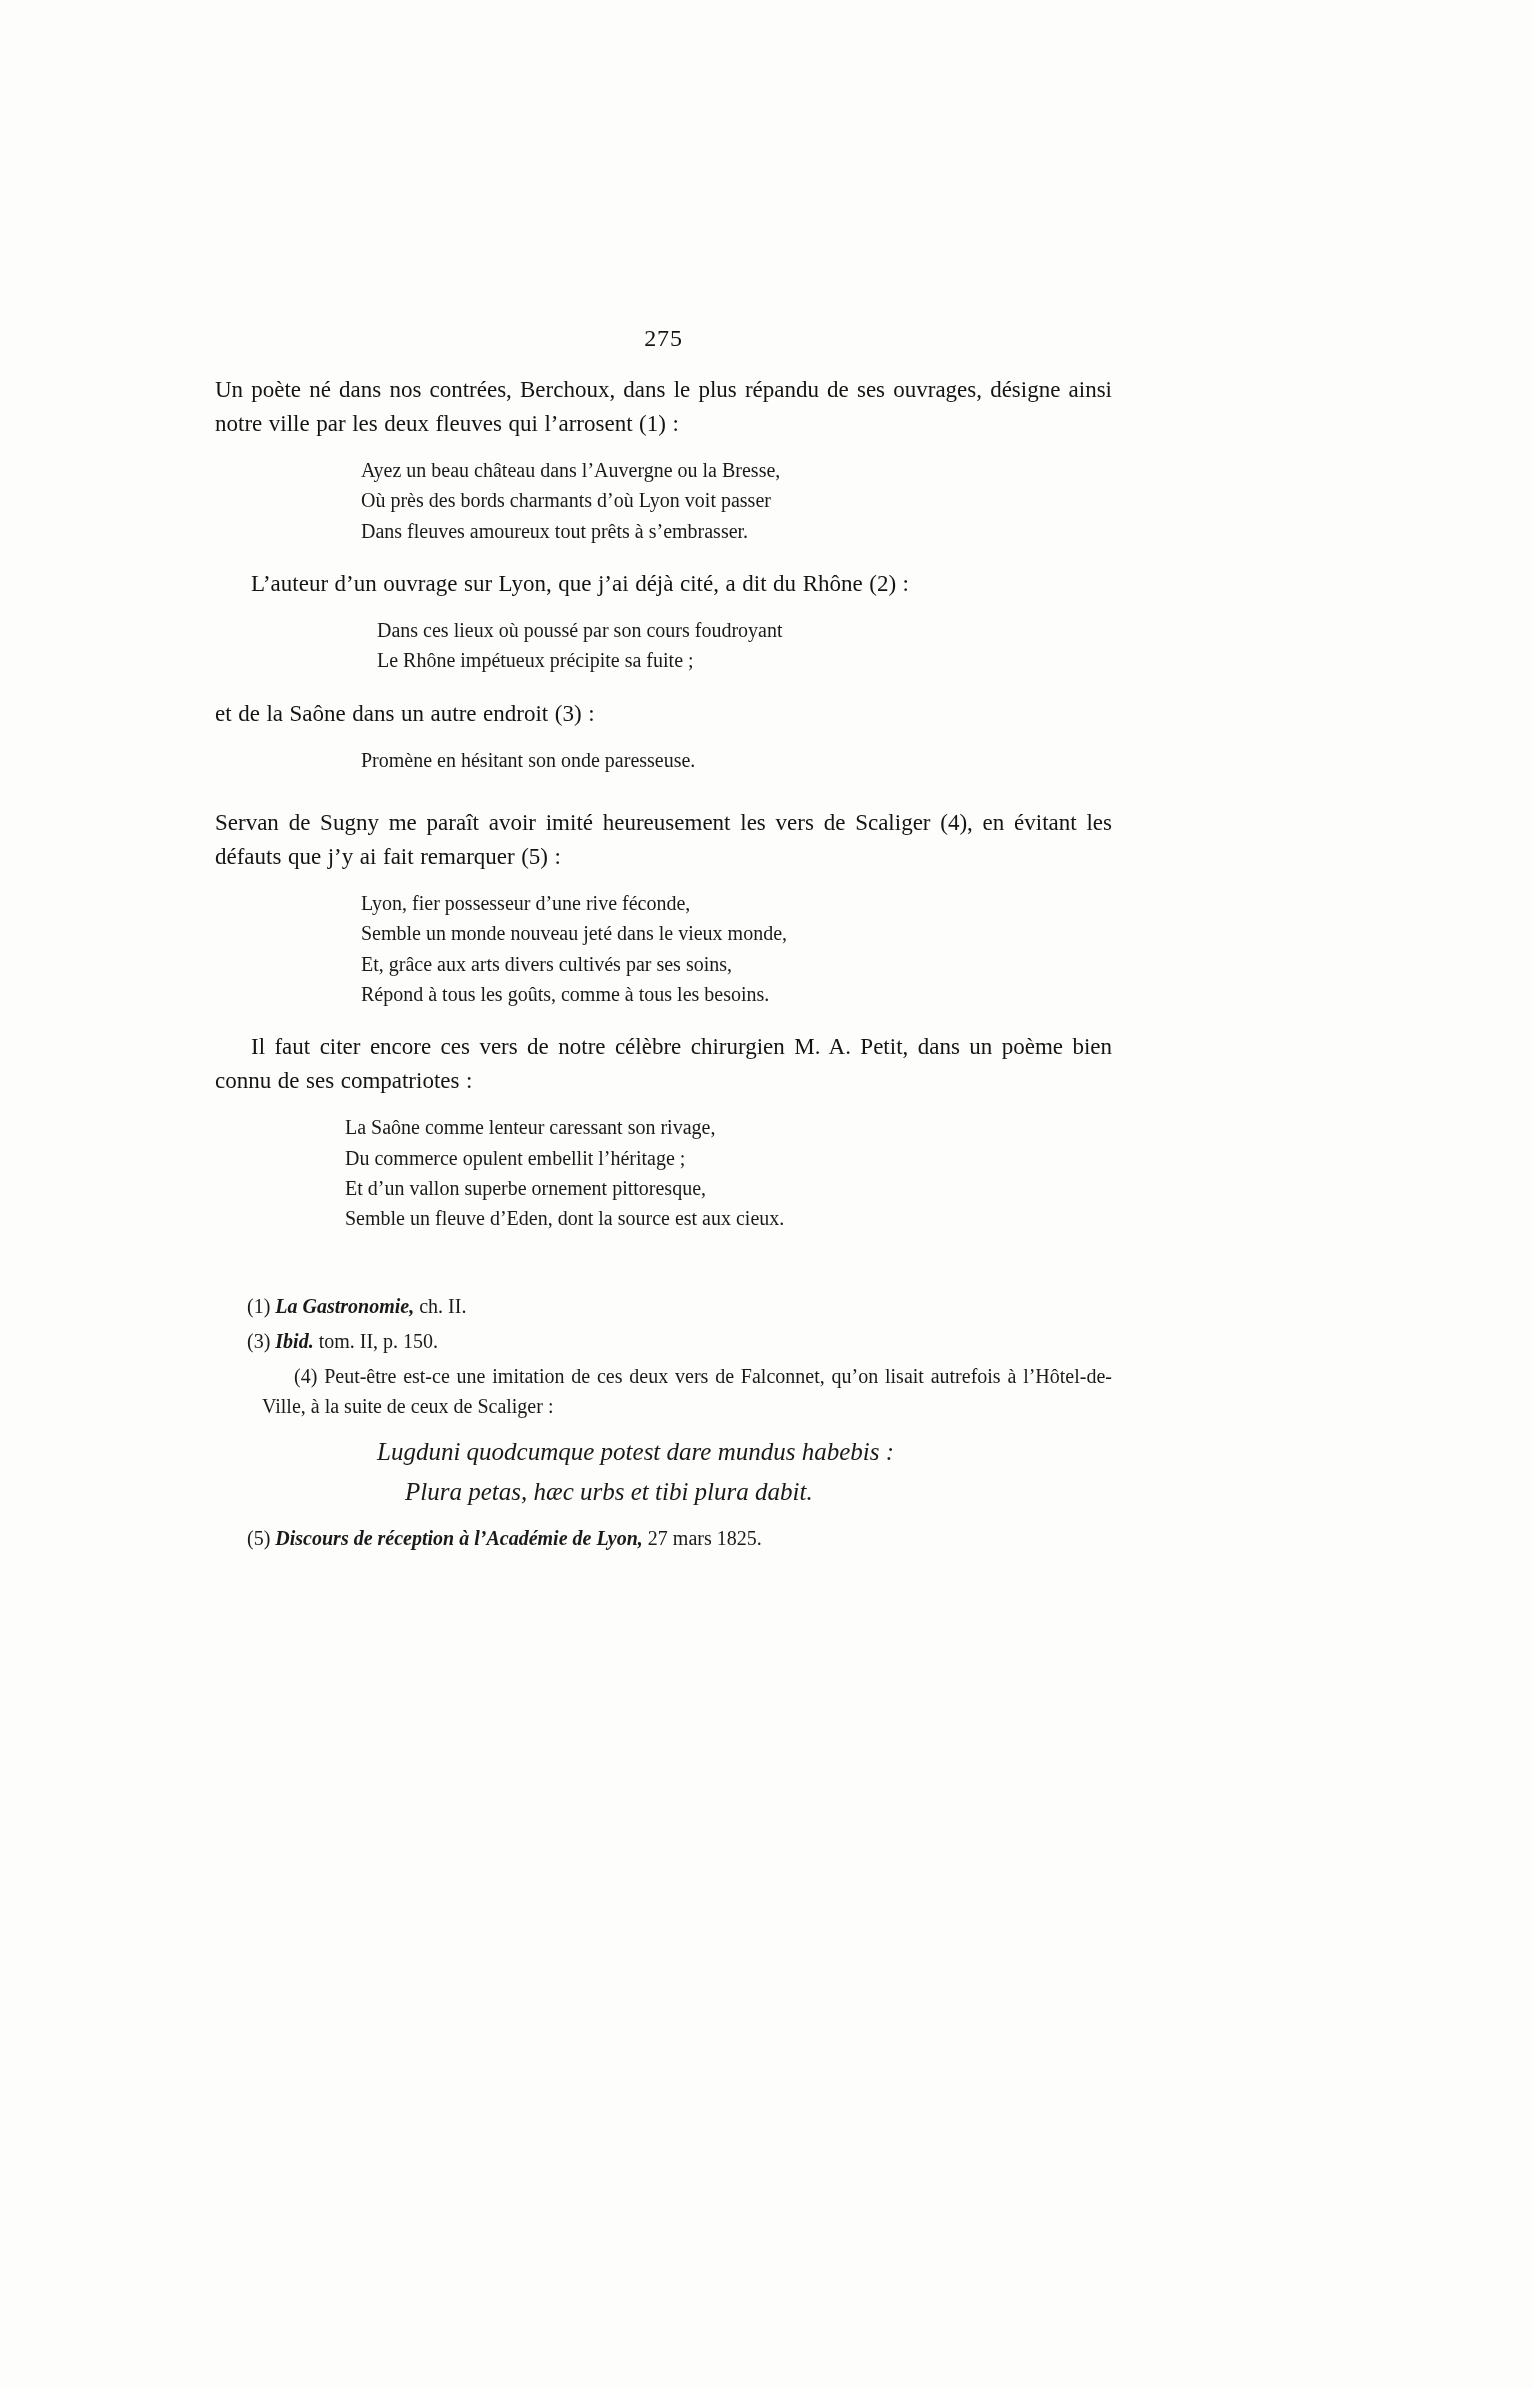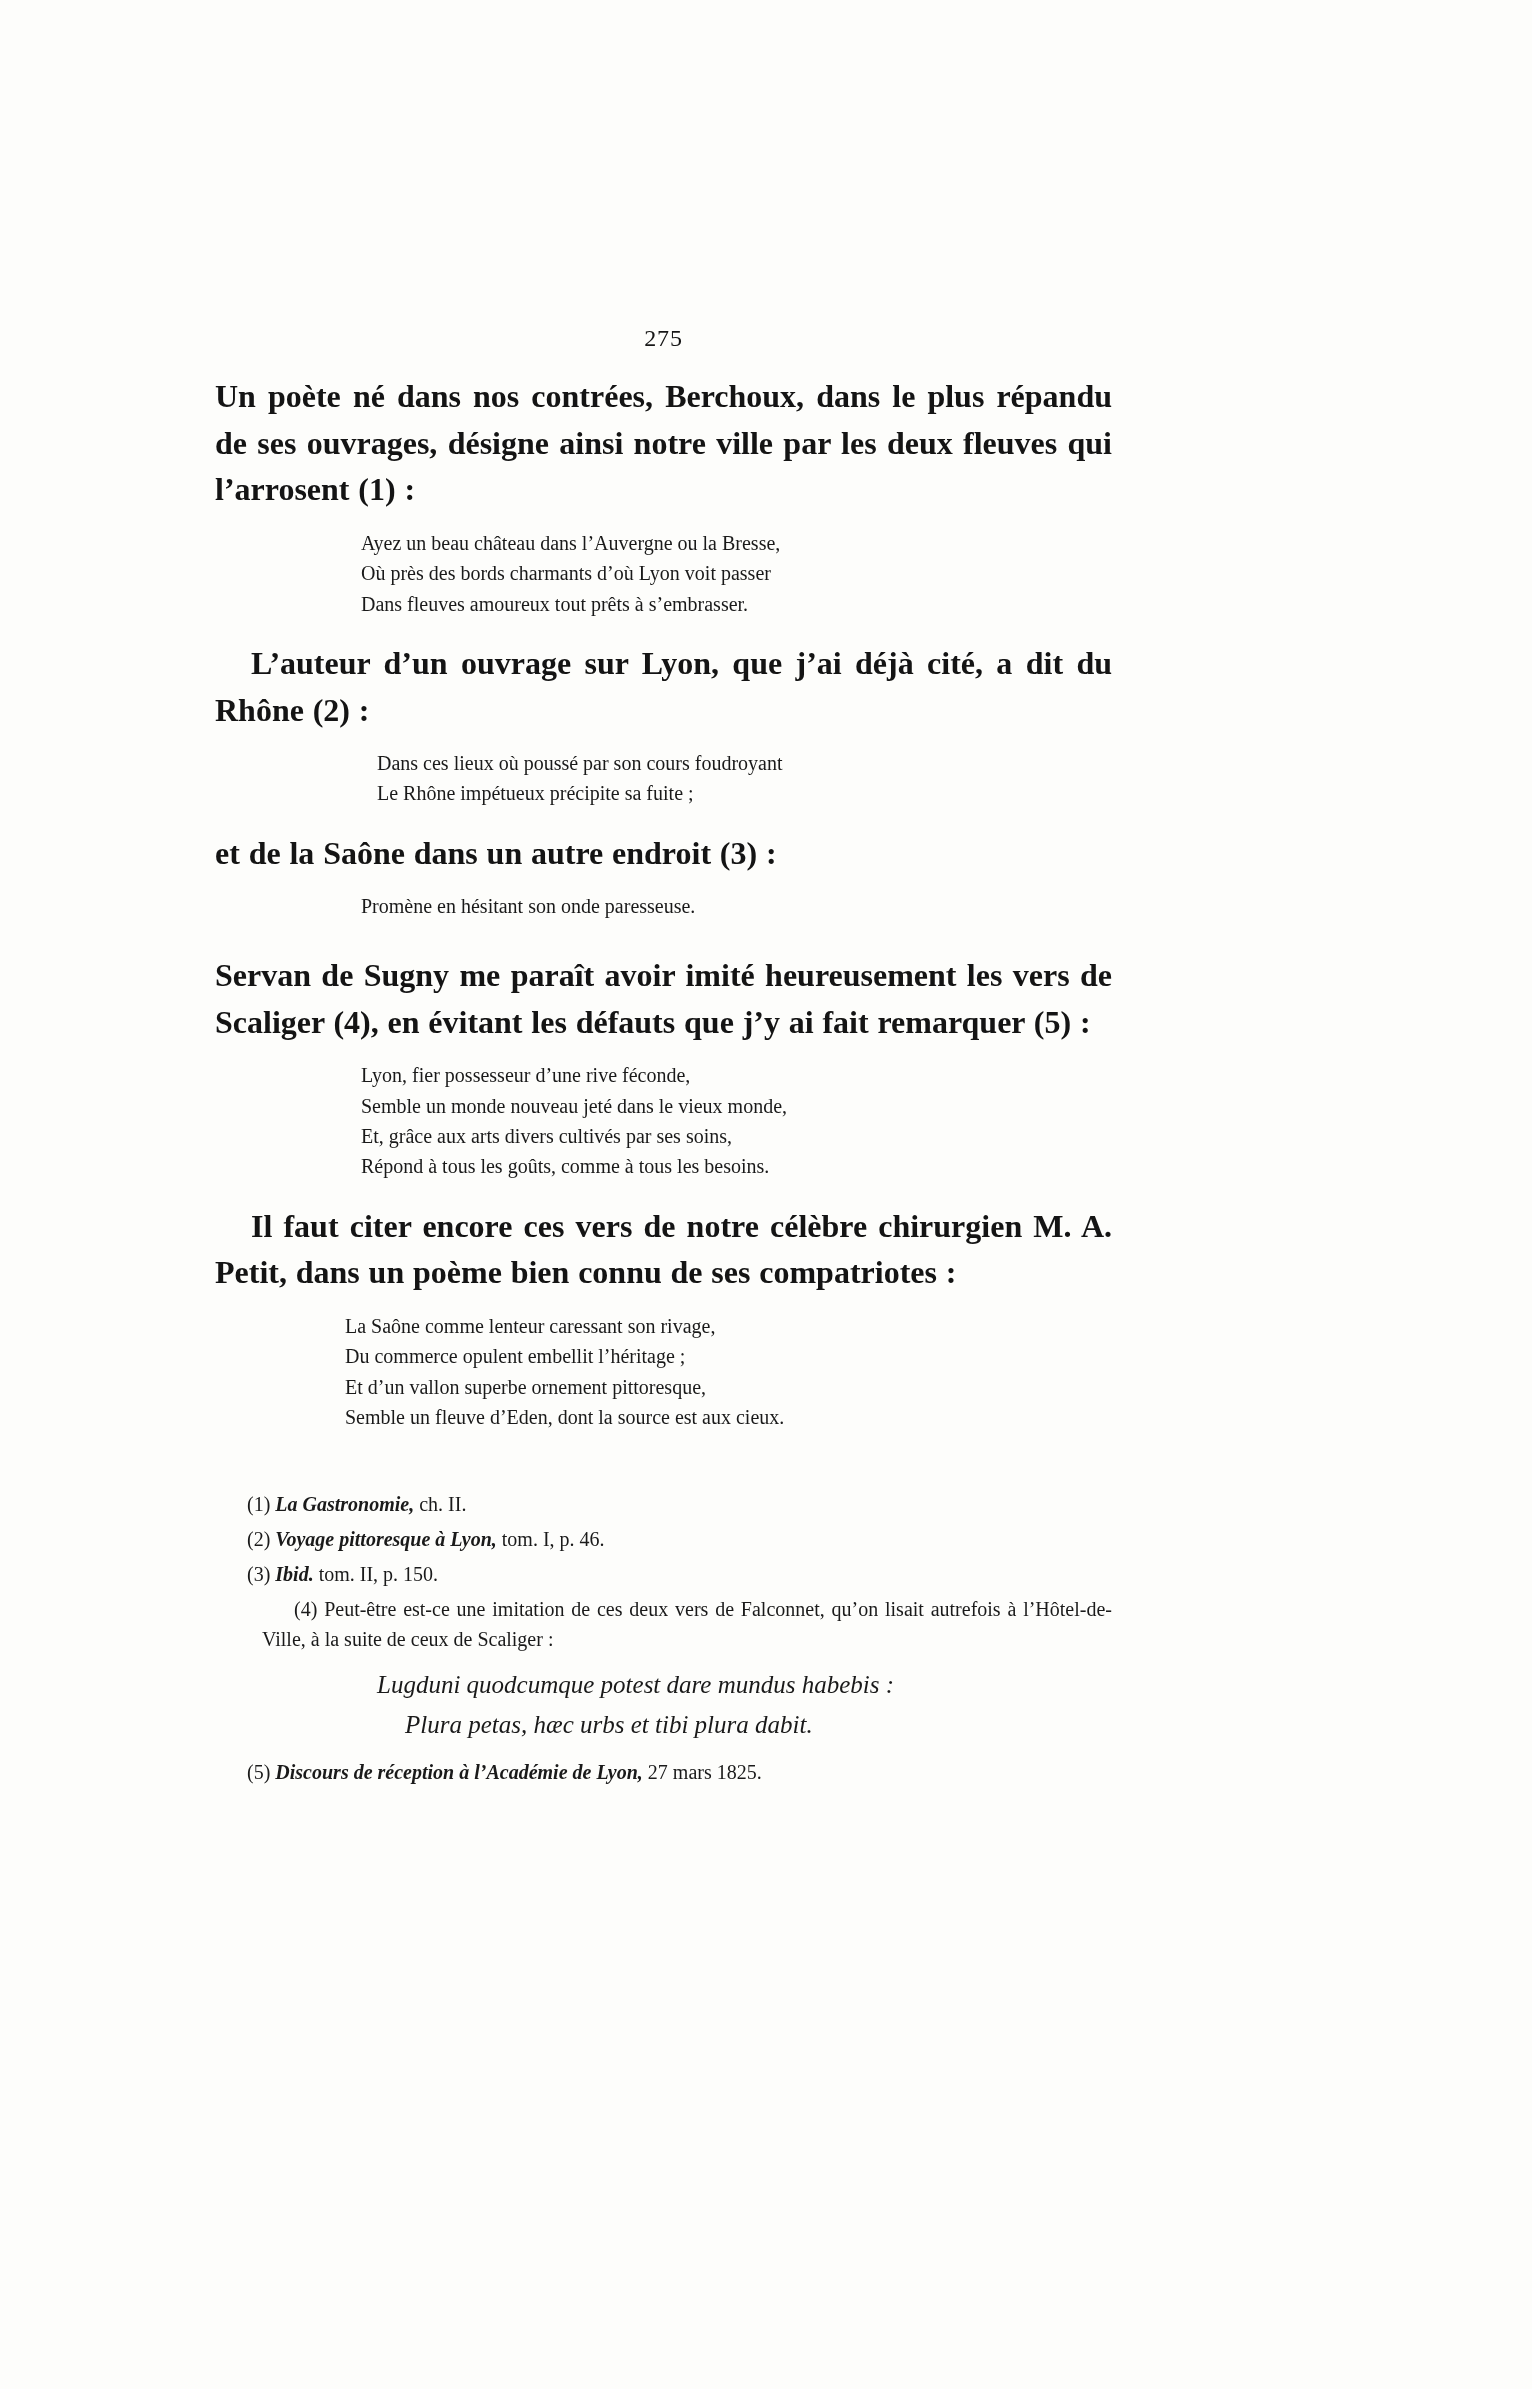--- a/index.html
+++ b/index.html
@@ -29,28 +29,27 @@
     width: 897px;
   }
   .page-number {
     text-align: center;
     font-size: 24px;
     letter-spacing: 0.8px;
     margin-bottom: 21px;
     color: #161616;
   }
   p.body-par {
-    font-size: 32px;
+    font-size: 23px;
     line-height: 1.46;
     margin: 0 0 6.5px 0;
     text-align: justify;
     text-justify: inter-word;
     word-spacing: 0.8px;
     color: #141414;
-    font-weight: bold;
   }
   p.body-par.indent {
     text-indent: 36px;
   }
   .verse-block {
     margin: 14.6px 0 21px 0;
     padding-left: 146px;
     font-size: 20px;
     line-height: 1.52;
     color: #1a1a1a;
@@ -150,25 +149,20 @@
     <div class="rule-wrap"></div>
 
     <div class="notes">
 
       <p class="note">
         <span>(1)</span>
         <span class="ital">La Gastronomie,</span>
         <span>ch. II.</span>
       </p>
 
-      <p class="note">
-        <span>(2)</span>
-        <span class="ital">Voyage pittoresque à Lyon,</span>
-        <span>tom. I, p. 46.</span>
-      </p>
 
       <p class="note">
         <span>(3)</span>
         <span class="ital">Ibid.</span>
         <span>tom. II, p. 150.</span>
       </p>
 
       <p class="note hang">
         <span>(4)</span>
         <span>Peut-être est-ce une imitation de ces deux vers de Falconnet, qu’on lisait autrefois à l’Hôtel-de-Ville, à la suite de ceux de Scaliger :</span>

